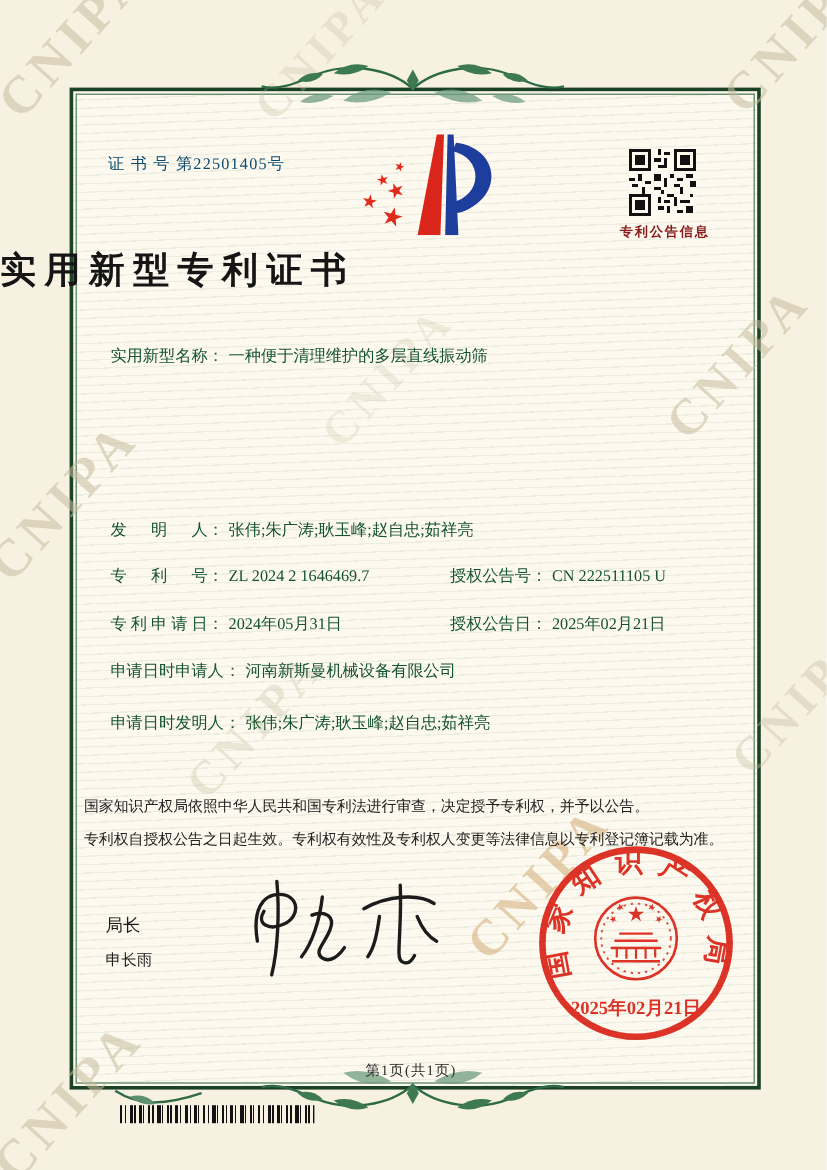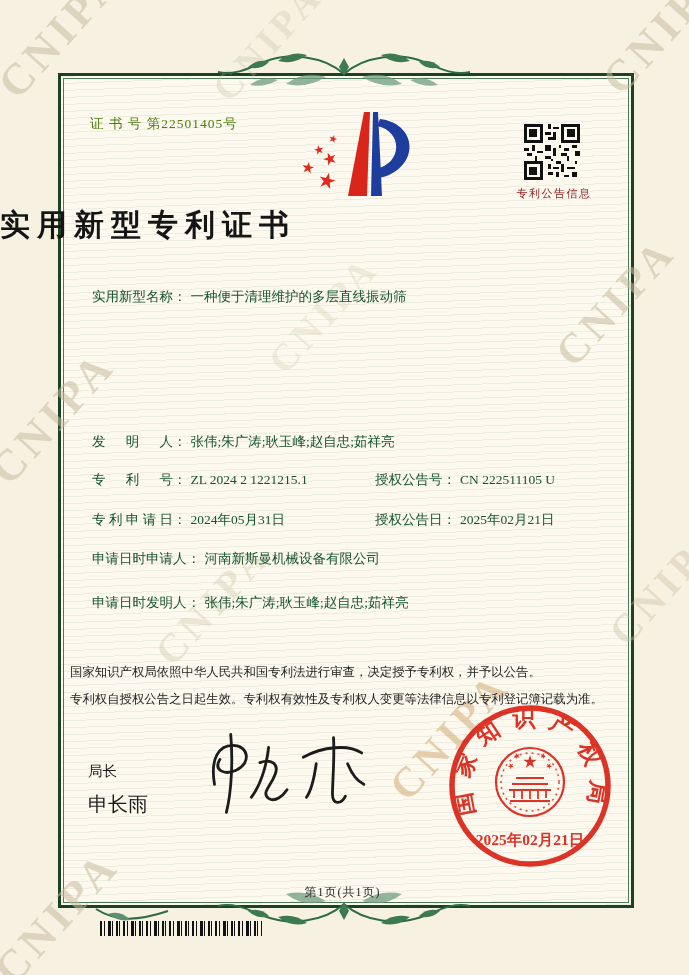--- a/index.html
+++ b/index.html
@@ -10,37 +10,37 @@
     border:3px solid #1c4226;
     background:
       repeating-linear-gradient(178deg, rgba(124,160,130,0.13) 0 1px, rgba(0,0,0,0) 1px 7px),
       #fdf9ee;}
   .frame::after{content:"";position:absolute;inset:2px;border:1px solid #4a7a58;pointer-events:none;}
   
   .wm{position:absolute;font-family:"Liberation Serif",serif;font-weight:bold;
     color:rgba(199,188,158,0.55);letter-spacing:5px;transform:rotate(-48deg);
     white-space:nowrap;z-index:2;user-select:none;}
   .content{position:absolute;inset:0;z-index:4;}
-  .certno{position:absolute;left:90px;top:115px;font-size:13.5px;color:#4d7c0f;letter-spacing:1px;}
+  .certno{position:absolute;left:90px;top:128px;font-size:13.5px;color:#0c4a6e;letter-spacing:1px;}
   .logo{position:absolute;left:287px;top:108px;}
   .qr{position:absolute;left:524px;top:124px;}
   .qrlabel{position:absolute;left:502px;top:186px;width:104px;text-align:center;
-    font-size:11px;font-weight:normal;color:#8a1c1c;letter-spacing:1.5px;}
+    font-size:11px;font-weight:bold;color:#8a1c1c;letter-spacing:1.5px;}
   .title{position:absolute;left:0;right:0;top:205px;text-align:left;
     font-size:30px;font-weight:bold;color:#151515;letter-spacing:7px;}
   .frow{position:absolute;left:92px;width:540px;font-size:13.5px;color:#14532d;white-space:nowrap;}
   .flabel{display:inline-block;width:81px;text-align:justify;text-align-last:justify;vertical-align:bottom;}
   .flabel.wide{width:95px;text-align-last:auto;}
   .fcolon{display:inline-block;}
   .fvalue{display:inline-block;margin-left:4px;}
   .fright{position:absolute;left:283px;top:0;}
   .body-text{position:absolute;left:70px;top:659px;width:552px;
     font-size:12.4px;color:#222;line-height:27px;font-family:"Liberation Serif",serif;}
   .sig-title{position:absolute;left:88px;top:762px;font-size:14.5px;color:#1c1c1c;}
-  .sig-name{position:absolute;left:88px;top:791px;font-size:20px;color:#1c1c1c;}
+  .sig-name{position:absolute;left:88px;top:791px;font-size:13px;color:#1c1c1c;}
   .signature{position:absolute;left:192px;top:728px;}
   .seal{position:absolute;left:438px;top:704px;z-index:6;mix-blend-mode:multiply;opacity:.93;}
   .footer-page{position:absolute;left:0;right:4px;top:884px;text-align:center;font-size:12px;color:#2a2a2a;letter-spacing:1px;}
   .barcode{position:absolute;left:100px;top:921px;width:162px;height:15px;z-index:5;
     background:repeating-linear-gradient(90deg,
       #121212 0 2px,transparent 2px 4px,#121212 4px 5px,transparent 5px 8px,
       #121212 8px 11px,transparent 11px 12px,#121212 12px 13px,transparent 13px 16px,
       #121212 16px 18px,transparent 18px 19px,#121212 19px 20px,transparent 20px 23px);}
   .flourish{position:absolute;left:214px;z-index:3;}
   .flourish.top{top:50px;}
@@ -174,21 +174,21 @@
 
     <div class="title">实用新型专利证书</div>
 
     <div class="frow" style="top:288px">
       <span class="flabel">实用新型名称</span><span class="fcolon">：</span><span class="fvalue">一种便于清理维护的多层直线振动筛</span>
     </div>
     <div class="frow" style="top:433px">
       <span class="flabel">发明人</span><span class="fcolon">：</span><span class="fvalue">张伟;朱广涛;耿玉峰;赵自忠;茹祥亮</span>
     </div>
     <div class="frow" style="top:471px">
-      <span class="flabel">专利号</span><span class="fcolon">：</span><span class="fvalue">ZL 2024 2 1221215.1</span>
+      <span class="flabel">专利号</span><span class="fcolon">：</span><span class="fvalue">ZL 2024 2 1646469.7</span>
       <span class="fright"><span>授权公告号</span><span>：</span><span class="fvalue">CN 222511105 U</span></span>
     </div>
     <div class="frow" style="top:511px">
       <span class="flabel">专利申请日</span><span class="fcolon">：</span><span class="fvalue">2024年05月31日</span>
       <span class="fright"><span>授权公告日</span><span>：</span><span class="fvalue">2025年02月21日</span></span>
     </div>
     <div class="frow" style="top:550px">
       <span class="flabel wide">申请日时申请人</span><span class="fcolon">：</span><span class="fvalue">河南新斯曼机械设备有限公司</span>
     </div>
     <div class="frow" style="top:594px">

